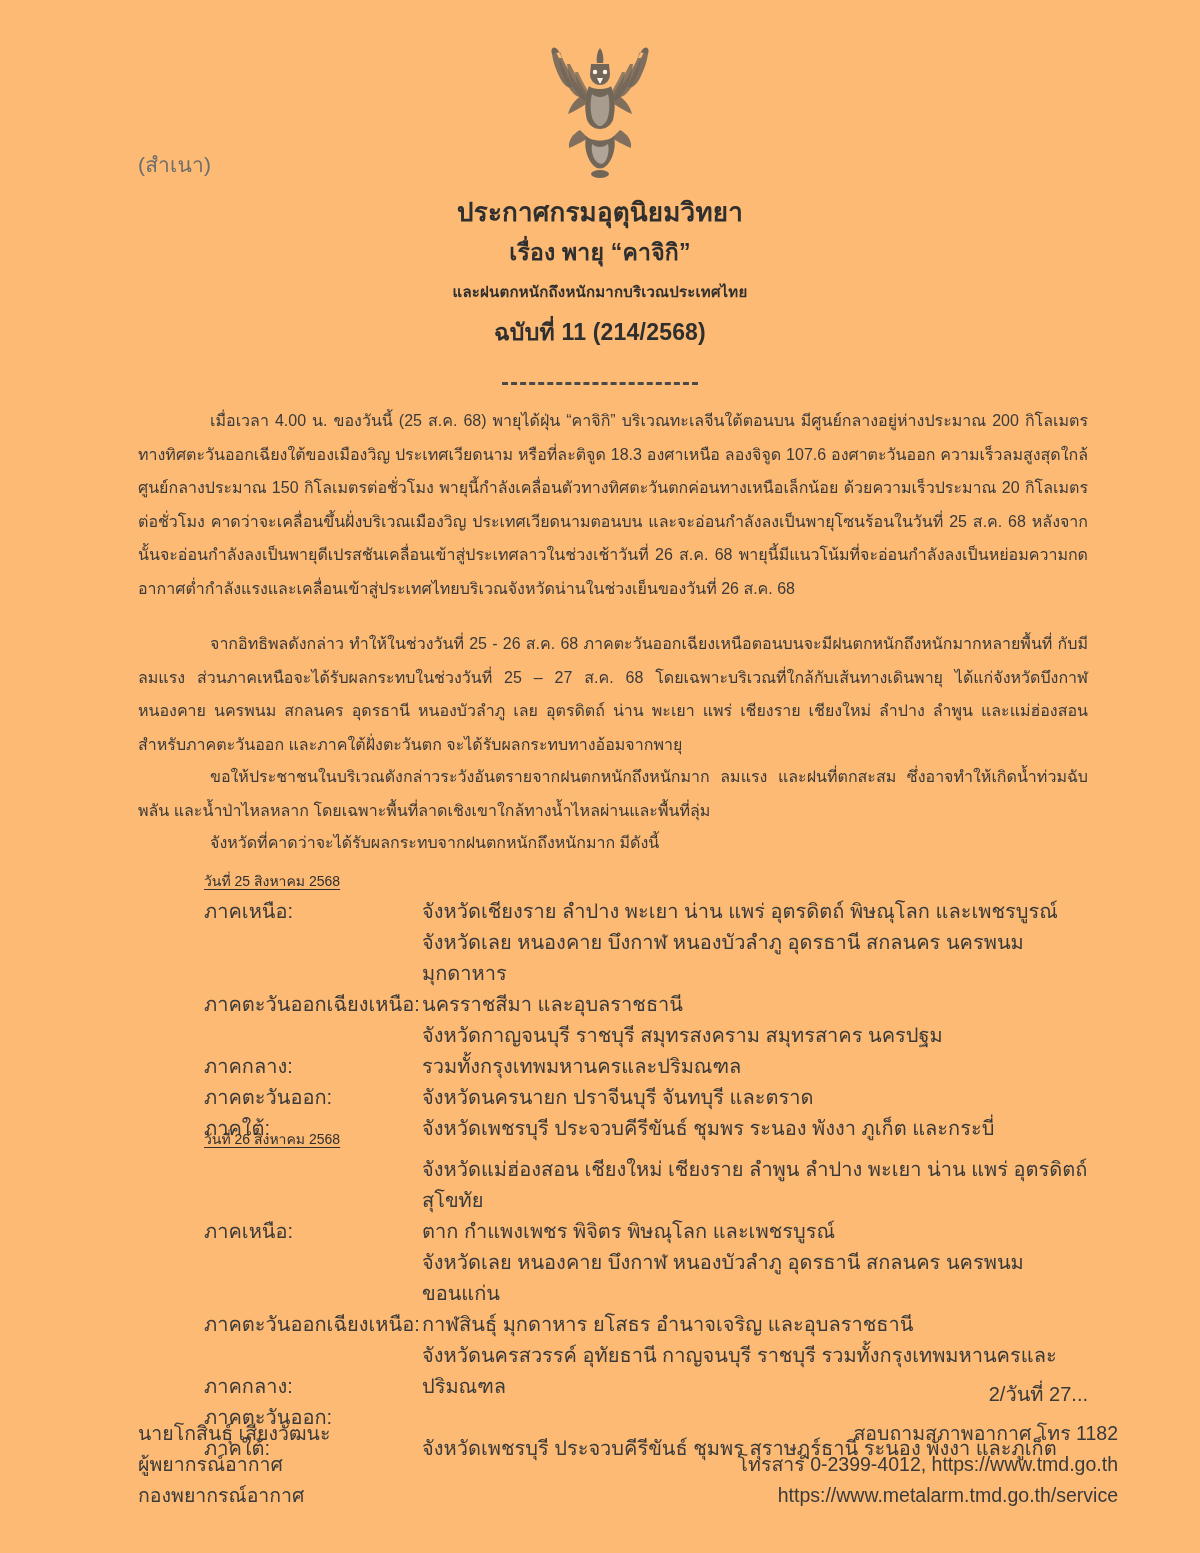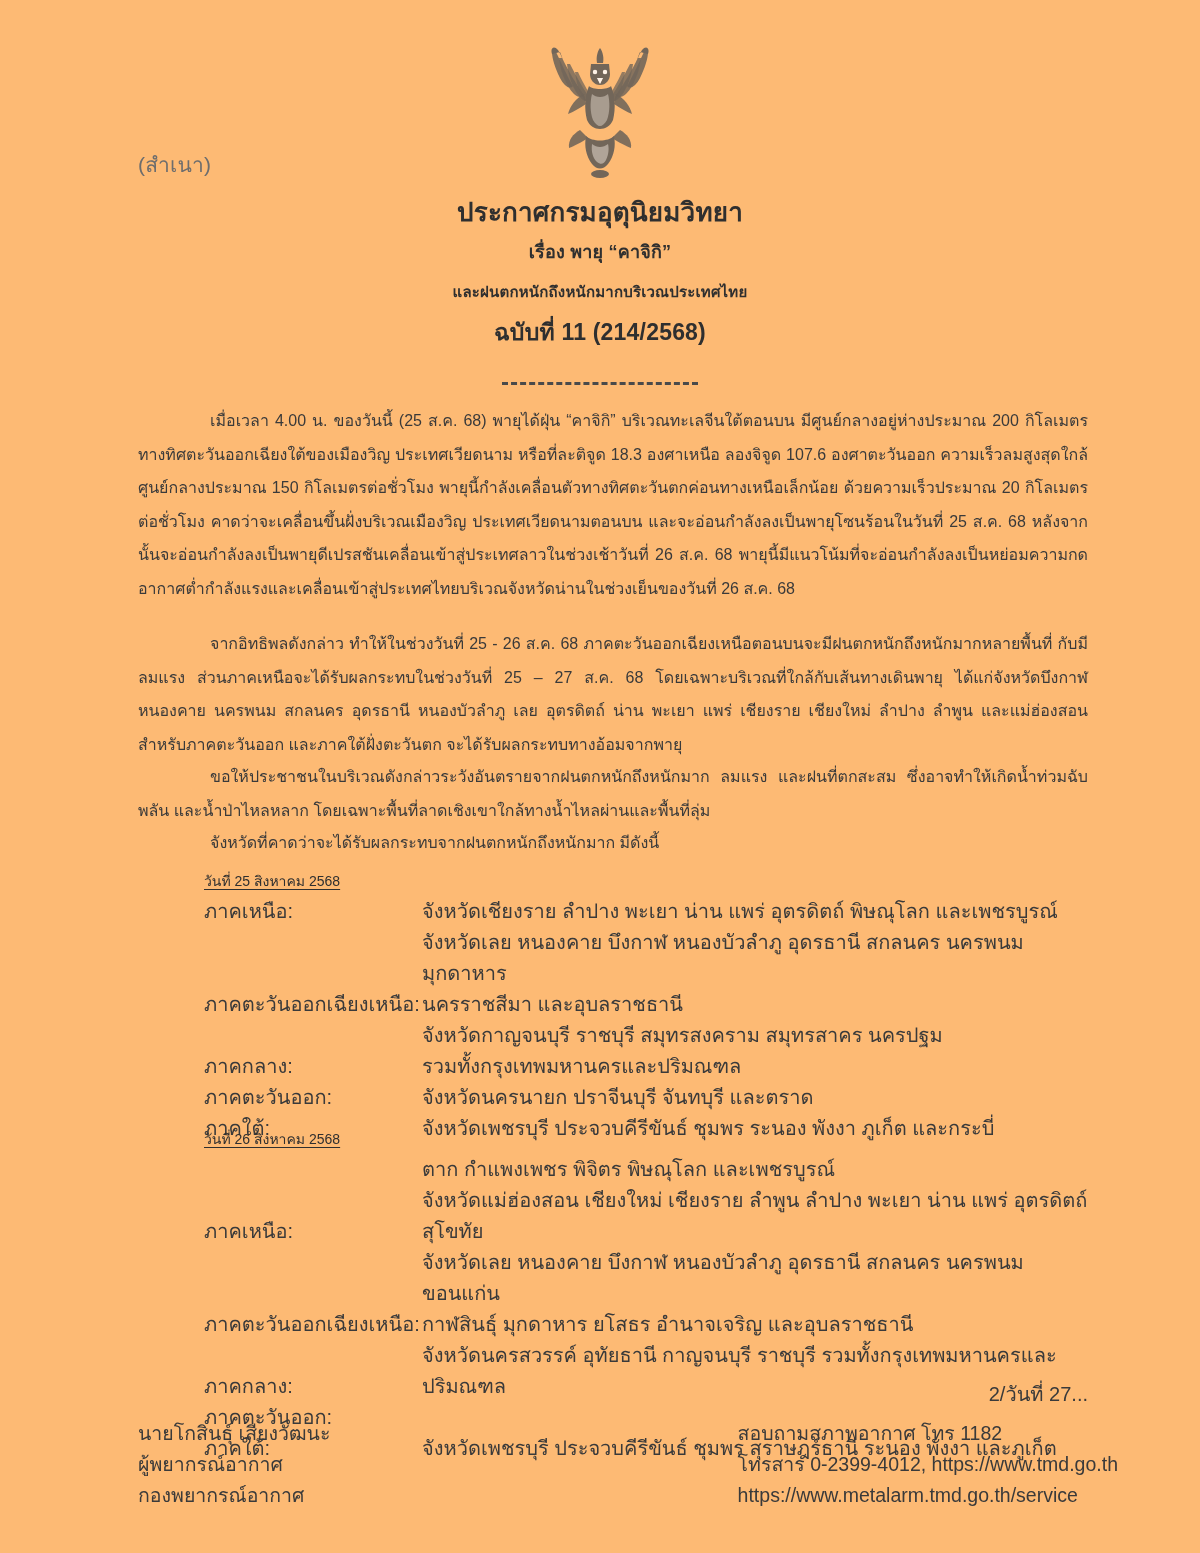--- a/index.html
+++ b/index.html
@@ -60,21 +60,21 @@
     left: 0;
     width: 1200px;
     text-align: center;
   }
   .title-line {
     font-weight: bold;
     color: #2f2f2f;
     letter-spacing: .2px;
   }
   .t1 { font-size: 26px; line-height: 40px; }
-  .t2 { font-size: 18px; line-height: 40px; }
+  .t2 { font-size: 23px; line-height: 40px; }
   .t3 { font-size: 15px; line-height: 40px; }
   .t4 { font-size: 23px; line-height: 40px; font-weight: bold; }
 
   .divider {
     position: absolute;
     top: 374px;
     left: 0;
     width: 1200px;
     text-align: center;
   }
@@ -161,21 +161,21 @@
     top: 1418px;
     left: 138px;
     font-size: 19.5px;
     line-height: 31px;
     color: #3a3a3a;
   }
   .footer-right {
     position: absolute;
     top: 1418px;
     right: 82px;
-    text-align: left;
+    text-align: right;
     font-size: 19.5px;
     line-height: 31px;
     color: #3a3a3a;
     margin-left: 10px;
   }
   .footer-left div, .footer-right div { white-space: nowrap; }
 </style>
 </head>
 <body>
 
@@ -282,22 +282,22 @@
       </div>
     </div>
   </div>
 
   <div class="day-block" id="day-26">
     <div class="day-heading">วันที่ 26 สิงหาคม 2568</div>
 
     <div class="region-row">
       <div class="region-label">ภาคเหนือ:</div>
       <div class="region-values">
+        <span class="vline">จังหวัดแม่ฮ่องสอน เชียงใหม่ เชียงราย ลำพูน ลำปาง พะเยา น่าน แพร่ อุตรดิตถ์ สุโขทัย</span>
         <span class="vline">ตาก กำแพงเพชร พิจิตร พิษณุโลก และเพชรบูรณ์</span>
-        <span class="vline">จังหวัดแม่ฮ่องสอน เชียงใหม่ เชียงราย ลำพูน ลำปาง พะเยา น่าน แพร่ อุตรดิตถ์ สุโขทัย</span>
       </div>
     </div>
 
     <div class="region-row">
       <div class="region-label">ภาคตะวันออกเฉียงเหนือ:</div>
       <div class="region-values">
         <span class="vline">จังหวัดเลย หนองคาย บึงกาฬ หนองบัวลำภู อุดรธานี สกลนคร นครพนม ขอนแก่น</span>
         <span class="vline">กาฬสินธุ์ มุกดาหาร ยโสธร อำนาจเจริญ และอุบลราชธานี</span>
       </div>
     </div>

